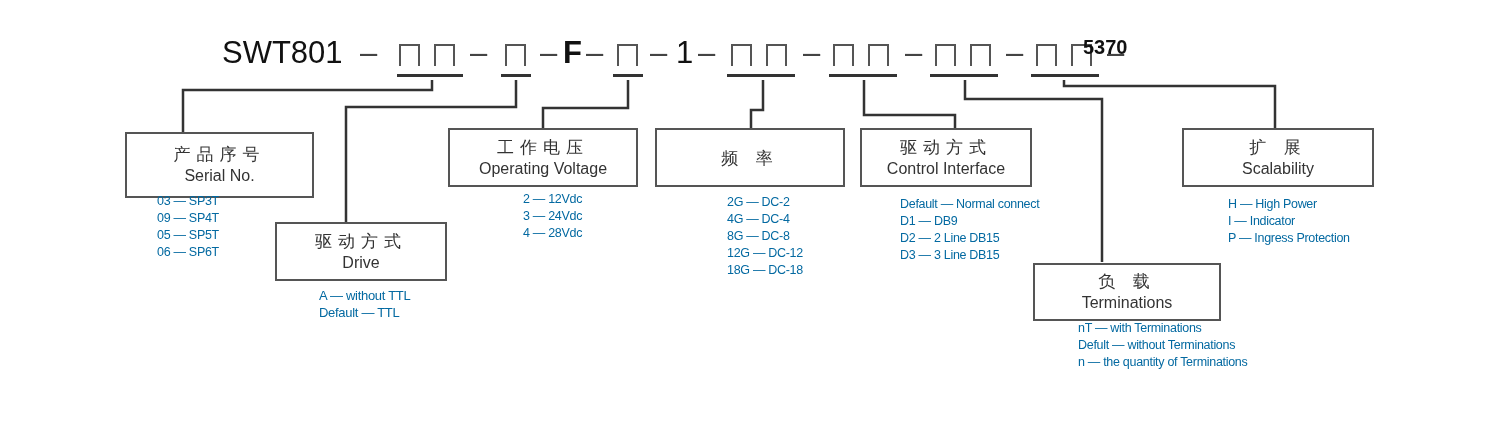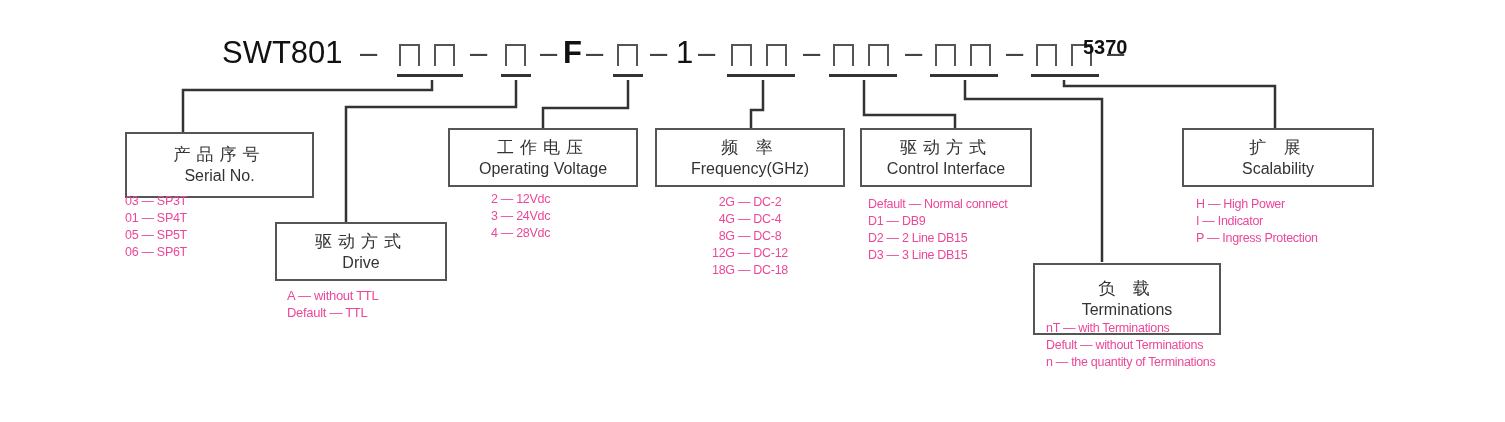--- a/index.html
+++ b/index.html
@@ -8,22 +8,22 @@
   #connectors { position: absolute; left: 0; top: 0; width: 1505px; height: 422px; }
   .code-part { position: absolute; font-family: "Liberation Sans", sans-serif; color: #111; line-height: 1; white-space: nowrap; }
   .code-part.light { font-weight: normal; }
   .code-part.bold { font-weight: bold; }
   .slot { position: absolute; width: 21px; height: 22px; border: 2px solid #555; border-bottom: none; box-sizing: border-box; }
   .underline { position: absolute; height: 3px; background: #333; }
   .box { position: absolute; border: 2px solid #555; background: #fff; box-sizing: border-box;
          display: flex; flex-direction: column; align-items: center; justify-content: center; }
   .box .cn { font-size: 17px; letter-spacing: 6px; color: #333; line-height: 22px; font-family: "DejaVu Sans", sans-serif; }
   .box .en { font-size: 16px; color: #333; line-height: 22px; }
-  .opts { position: absolute; font-size: 12.5px; line-height: 17px; color: #ec4899; white-space: nowrap; letter-spacing: -0.3px; }
-  .opts.center { text-align: center; }
+  .opts { position: absolute; font-size: 12.5px; line-height: 17px; color: #0369a1; white-space: nowrap; letter-spacing: -0.3px; margin-left: 32px; }
+  .opts.center { text-align: left; }
   .opts div { white-space: nowrap; }
 </style>
 </head>
 <body>
 
 <svg id="connectors" xmlns="http://www.w3.org/2000/svg">
   <g stroke="#333" stroke-width="2.5" fill="none">
 
     <polyline points="432,80 432,90 183,90 183,132"></polyline>
 
@@ -90,21 +90,21 @@
   <span class="code-part light" style="left:1107px; top:37px; font-size:31px; color:#444;">–</span>
   <span class="code-part bold" style="left:1083px; top:37px; font-size:20px;">5370</span>
 </div>
 
 <div class="box" style="left:93px; top:132px; width:189px; height:66px;margin-left:32px;">
   <div class="cn">产品序号</div>
   <div class="en">Serial No.</div>
 </div>
 <div class="opts" style="left:125px; top:193px;">
   <div>03 — SP3T</div>
-  <div>01 — SP4T</div>
+  <div>09 — SP4T</div>
   <div>05 — SP5T</div>
   <div>06 — SP6T</div>
 </div>
 
 <div class="box" style="left:275px; top:222px; width:172px; height:59px;">
   <div class="cn">驱动方式</div>
   <div class="en">Drive</div>
 </div>
 <div class="opts" style="left:287px; top:287px; font-size:13px;">
   <div>A — without TTL</div>
@@ -116,42 +116,41 @@
   <div class="en">Operating Voltage</div>
 </div>
 <div class="opts" style="left:491px; top:191px;">
   <div>2 — 12Vdc</div>
   <div>3 — 24Vdc</div>
   <div>4 — 28Vdc</div>
 </div>
 
 <div class="box" style="left:655px; top:128px; width:190px; height:59px;">
   <div class="cn">频 率</div>
-  <div class="en">Frequency(GHz)</div>
 </div>
 <div class="opts center" style="left:695px; top:194px; width:110px;">
   <div>2G — DC-2</div>
   <div>4G — DC-4</div>
   <div>8G — DC-8</div>
   <div>12G — DC-12</div>
   <div>18G — DC-18</div>
 </div>
 
 <div class="box" style="left:860px; top:128px; width:172px; height:59px;">
   <div class="cn">驱动方式</div>
   <div class="en">Control Interface</div>
 </div>
 <div class="opts" style="left:868px; top:196px;">
   <div>Default — Normal connect</div>
   <div>D1 — DB9</div>
   <div>D2 — 2 Line DB15</div>
   <div>D3 — 3 Line DB15</div>
 </div>
 
-<div class="box" style="left:1033px; top:263px; width:188px; height:72px;">
+<div class="box" style="left:1033px; top:263px; width:188px; height:58px;">
   <div class="cn">负 载</div>
   <div class="en">Terminations</div>
 </div>
 <div class="opts" style="left:1046px; top:320px;">
   <div>nT — with Terminations</div>
   <div>Defult — without Terminations</div>
   <div>n — the quantity of Terminations</div>
 </div>
 
 <div class="box" style="left:1182px; top:128px; width:192px; height:59px;">

